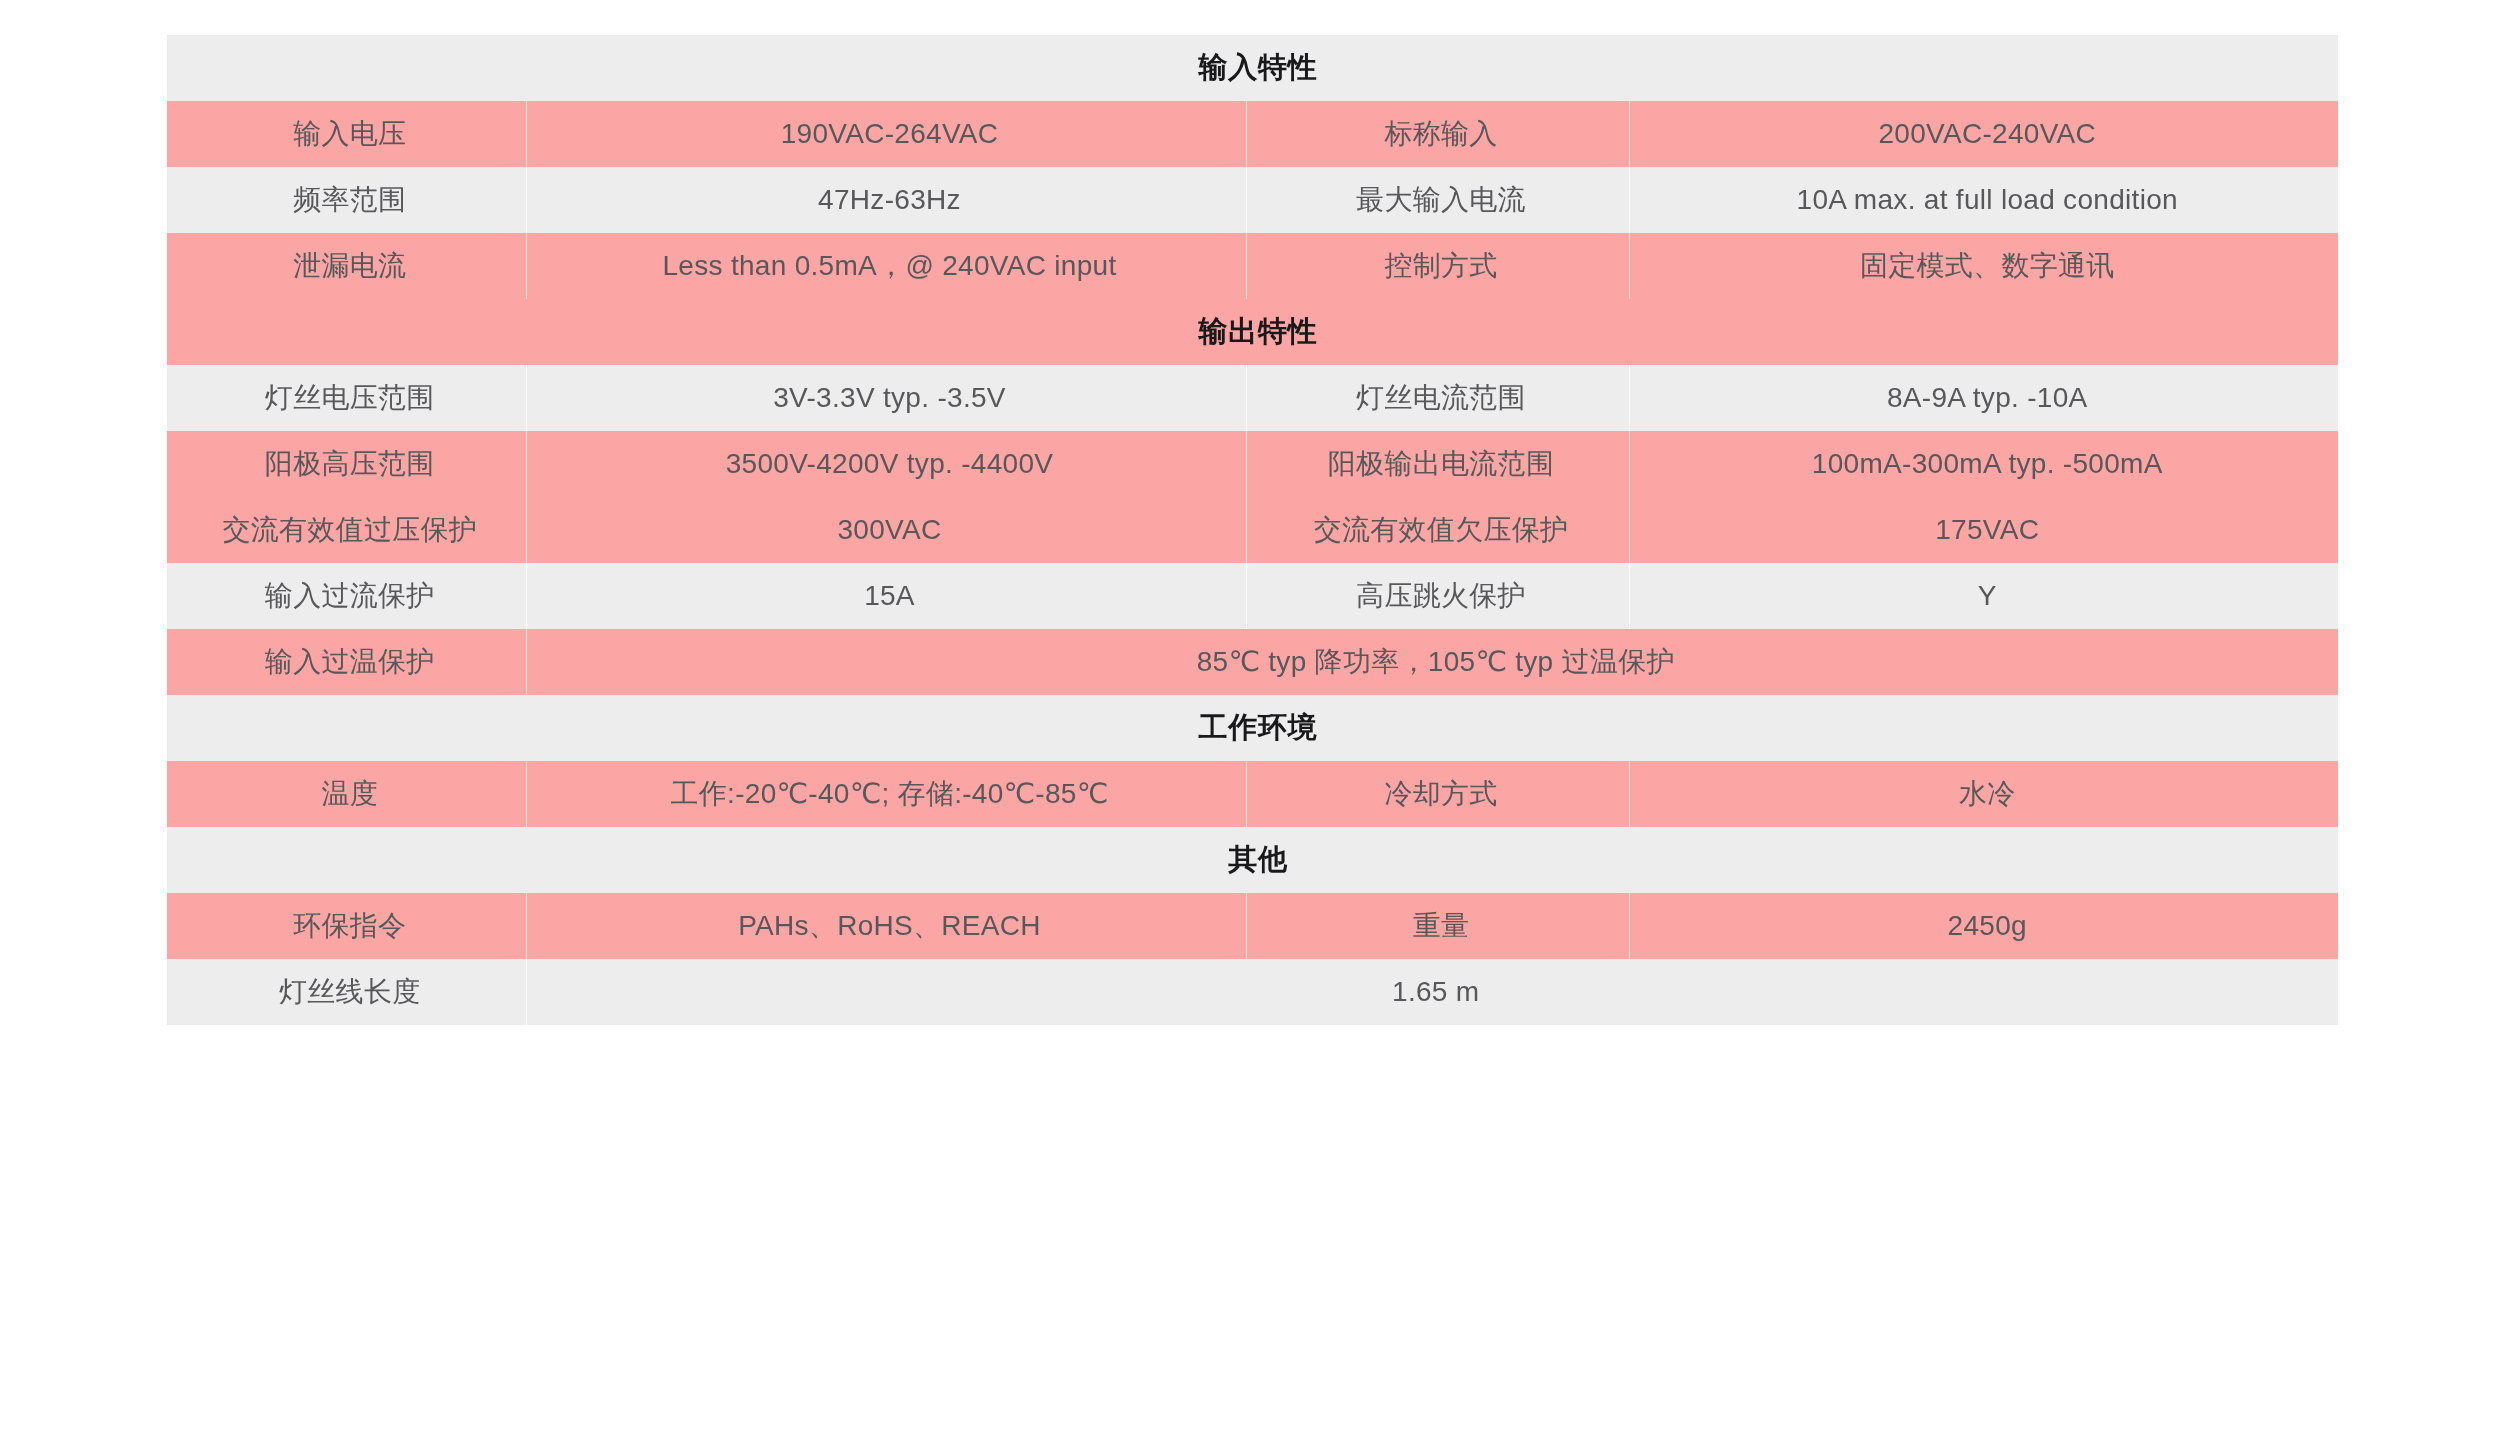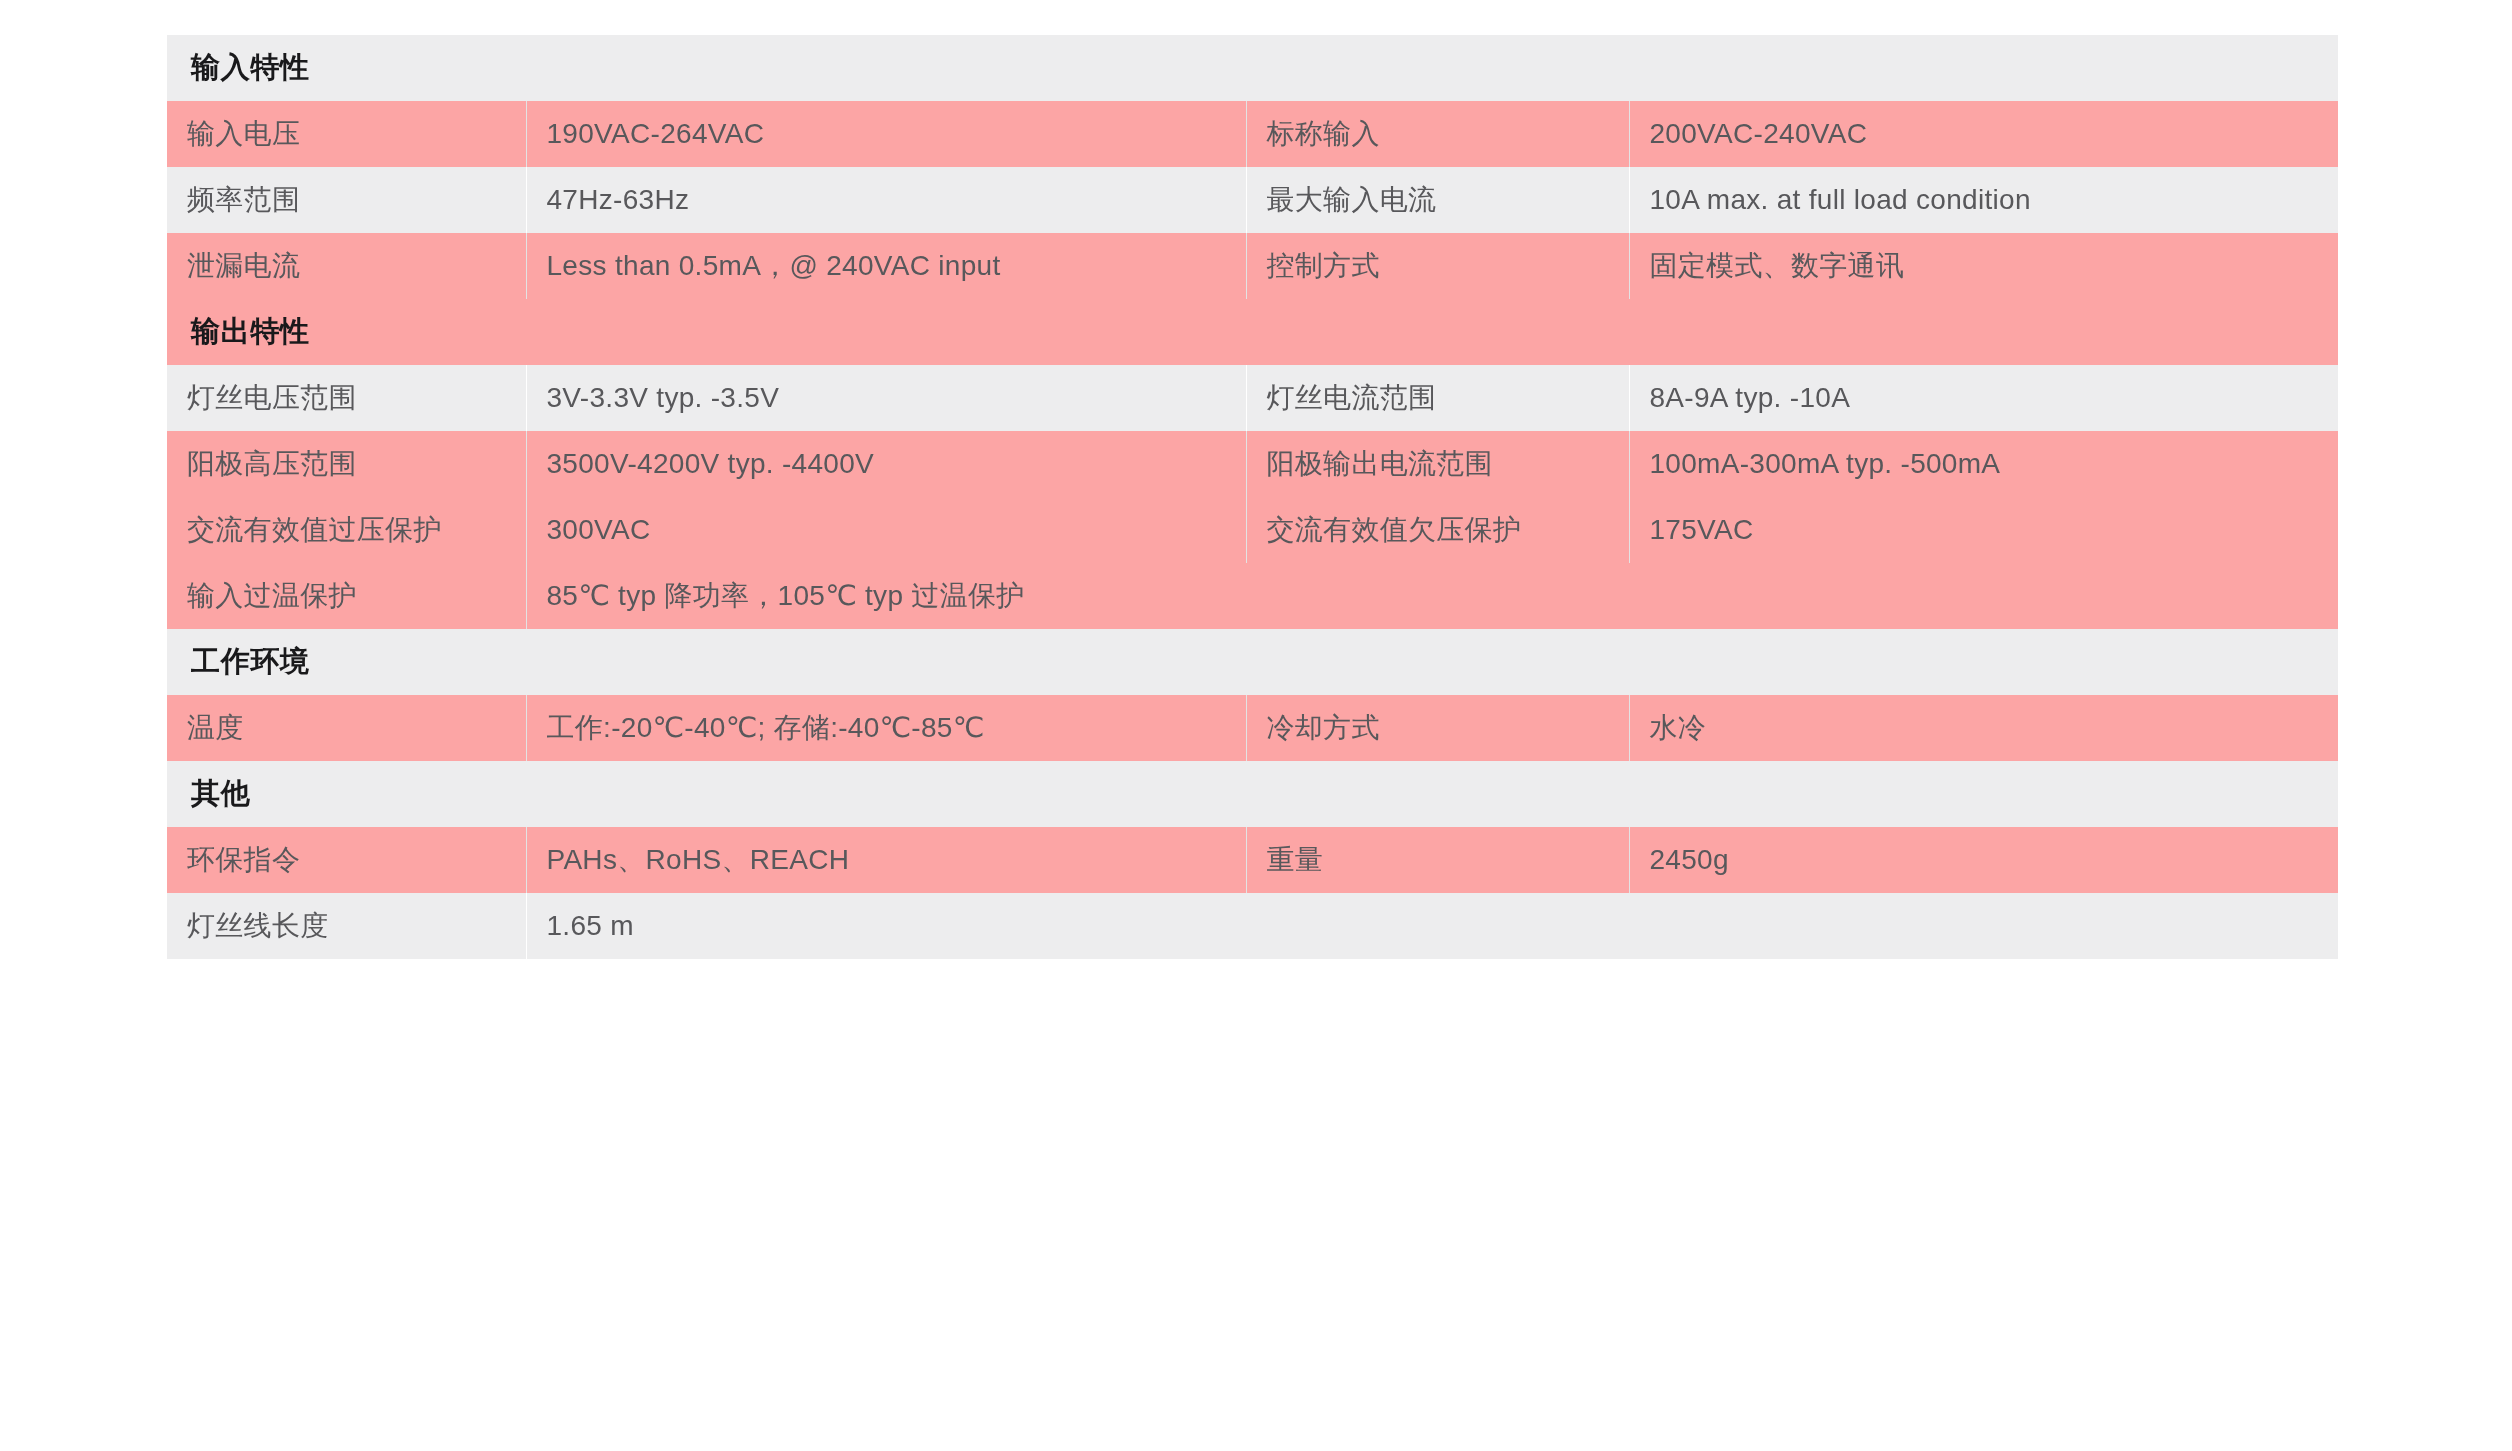--- a/index.html
+++ b/index.html
@@ -31,20 +31,21 @@
 
   td {
     vertical-align: middle;
     padding: 0 13px 0 20px;
     font-size: 28px;
     line-height: 1.15;
     color: #58585b;
     letter-spacing: 0.3px;
     white-space: nowrap;
     overflow: visible;
+    text-align: center;
   }
   tr.zebra td { background: #ededee; }
   tr.plain td { background: #fca5a5; }
 
   
   tr.data.plain td:not(:last-child) { border-right: 1.3px solid #e3e3e4; }
   tr.data.zebra td:not(:last-child) { border-right: 1.3px solid #ffffff; }
 
   tr.section td {
     font-size: 29px;
@@ -100,20 +101,26 @@
         <td>3500V-4200V typ. -4400V</td>
         <td>阳极输出电流范围</td>
         <td>100mA-300mA typ. -500mA</td>
       </tr>
       <tr class="data plain">
         <td>交流有效值过压保护</td>
         <td>300VAC</td>
         <td>交流有效值欠压保护</td>
         <td>175VAC</td>
       </tr>
+      <tr class="data zebra">
+        <td>输入过流保护</td>
+        <td>15A</td>
+        <td>高压跳火保护</td>
+        <td>Y</td>
+      </tr>
       <tr class="data plain">
         <td>输入过温保护</td>
         <td colspan="3">85℃ typ 降功率，105℃ typ 过温保护</td>
       </tr>
       <tr class="section zebra">
         <td colspan="4">工作环境</td>
       </tr>
       <tr class="data plain">
         <td>温度</td>
         <td>工作:-20℃-40℃; 存储:-40℃-85℃</td>

